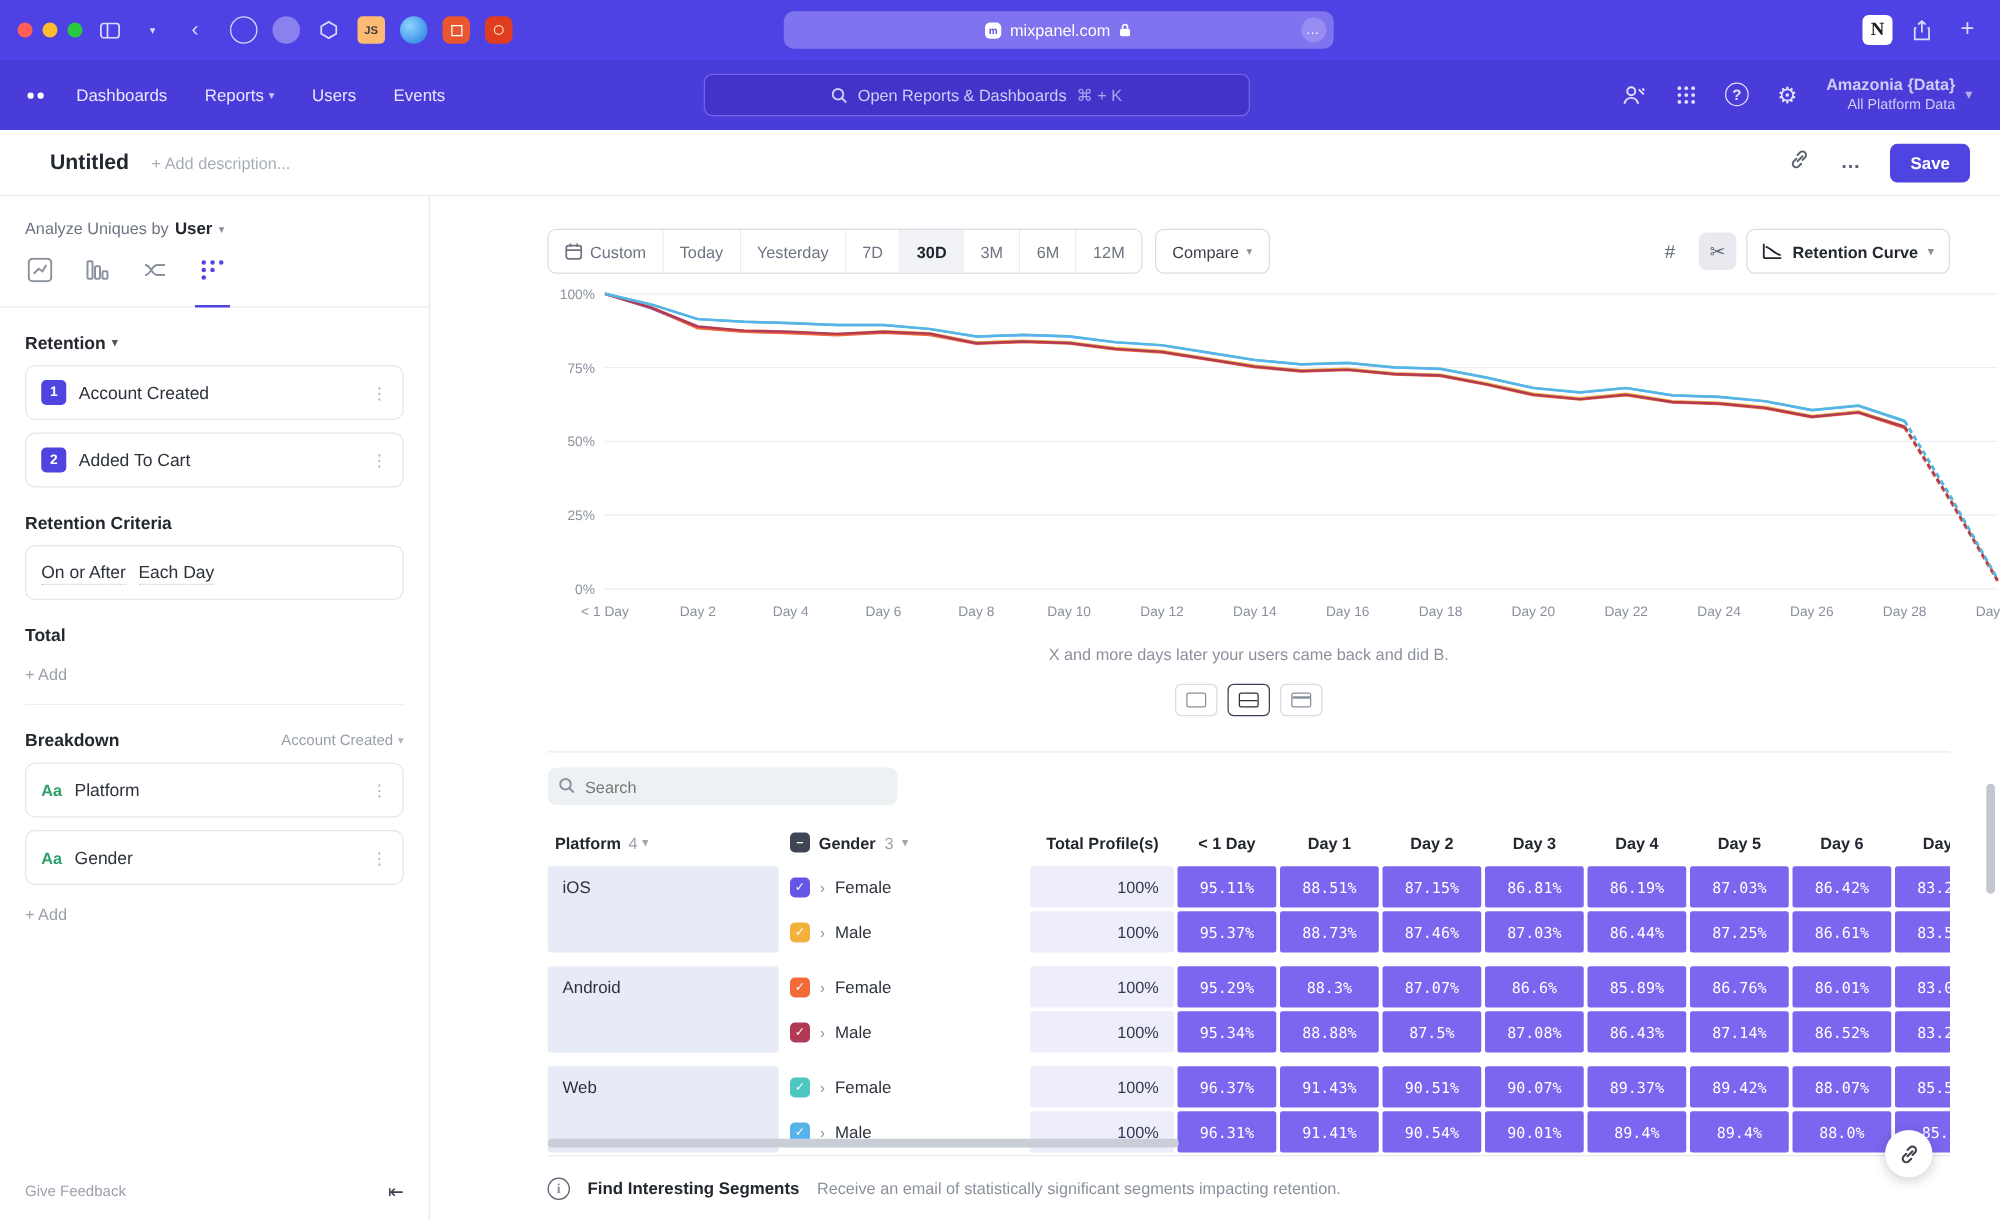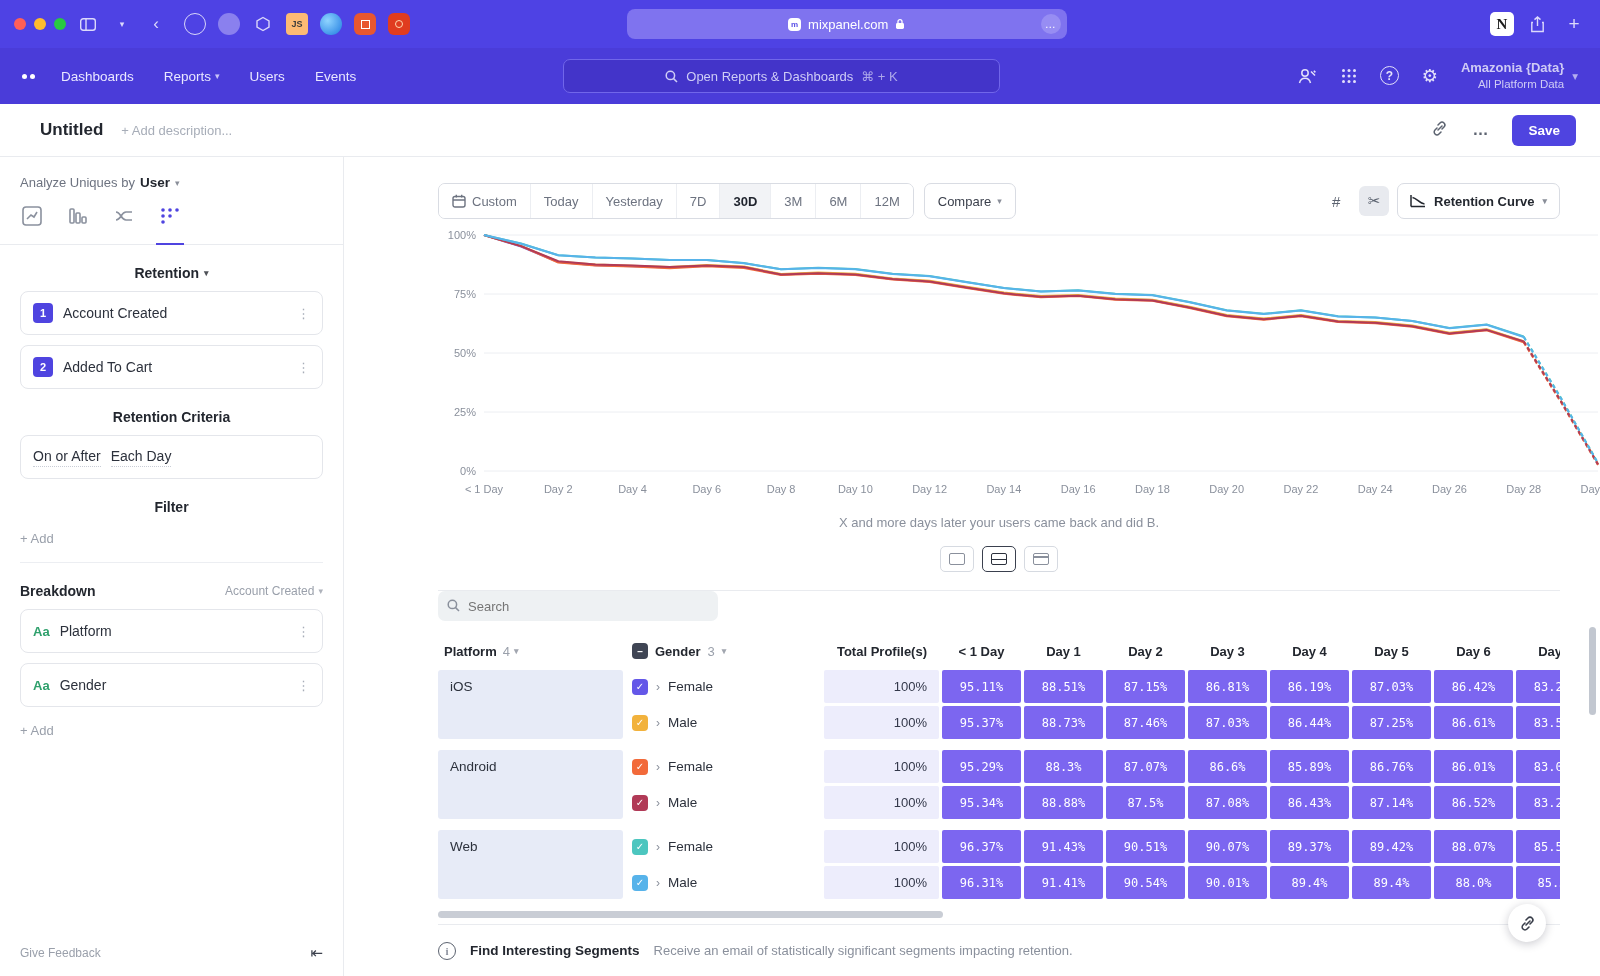--- a/index.html
+++ b/index.html
@@ -44,21 +44,21 @@
   .sidebar{width:344px;border-right:1px solid #e9ebef;padding:0 20px;position:relative;flex-shrink:0;}
   .main{flex:1;display:flex;flex-direction:column;padding:0 40px 0 46px;position:relative;overflow:hidden;}
 
   
   .an-row{padding-top:18px;font-size:13px;color:#6d7380;display:flex;gap:5px;align-items:center;}
   .an-row b{color:#23272f;font-size:13.5px;}
   .tabs-row{display:flex;gap:26px;margin:16px -20px 0;padding:0 22px 12px;border-bottom:1px solid #e9ebef;}
   .tab-ic{color:#8b919e;position:relative;padding-bottom:2px;cursor:pointer;}
   .tab-ic.sel{color:#4f44e0;}
   .tab-ic.sel::after{content:"";position:absolute;left:-4px;right:-4px;bottom:-13px;height:2px;background:#4f44e0;}
-  .sec-h{font-size:14px;font-weight:bold;color:#23272f;margin-top:20px;display:flex;align-items:center;gap:5px;justify-content:center;}
+  .sec-h{font-size:14px;font-weight:bold;color:#23272f;margin-top:20px;display:flex;align-items:center;gap:5px;}
   .sec-h .ctx{margin-left:auto;font-weight:normal;font-size:12px;color:#9aa0ab;display:flex;gap:4px;align-items:center;}
   .card{border:1px solid #e4e6eb;border-radius:8px;height:44px;display:flex;align-items:center;padding:0 12px;margin-top:10px;gap:10px;font-size:14px;background:#fff;cursor:pointer;}
   .badge{width:20px;height:20px;border-radius:4px;background:#4f44e0;color:#fff;font-size:11px;font-weight:bold;display:flex;align-items:center;justify-content:center;}
   .kebab{margin-left:auto;color:#a7adb8;font-size:13px;}
   .aa{color:#2ea06c;font-weight:bold;font-size:13px;}
   .addrow{color:#9aa0ab;font-size:13px;margin:16px 0 18px;padding-bottom:16px;border-bottom:1px solid #eceef2;cursor:pointer;}
   .addrow.nb{border-bottom:none;}
   .crit-card span{border-bottom:1px dotted #c9cdd6;padding-bottom:2px;}
   .sb-bottom{position:absolute;left:20px;right:20px;bottom:14px;display:flex;align-items:center;justify-content:space-between;color:#9aa0ab;font-size:12px;}
   .collapse{color:#3c414d;font-size:15px;cursor:pointer;}
@@ -85,21 +85,21 @@
   .toggles{display:flex;justify-content:center;gap:8px;margin-top:16px;}
   .tgl{width:34px;height:26px;border:1px solid #d6dae1;border-radius:5px;background:#fff;display:flex;align-items:center;justify-content:center;cursor:pointer;}
   .tgl .box{width:16px;height:12px;border:1.5px solid #8a909c;border-radius:2px;position:relative;}
   .tgl.sel{border-color:#3a404e;}
   .tgl.sel .box{border-color:#2c313c;}
   .tgl .box.split::after{content:"";position:absolute;left:0;right:0;top:4.5px;height:1.5px;background:currentColor;color:#8a909c;}
   .tgl.sel .box.split::after{color:#2c313c;background:#2c313c;}
   .tgl .box.topbar::after{content:"";position:absolute;left:0;right:0;top:2px;height:1.5px;background:#8a909c;}
 
   
-  .tpanel{margin-top:18px;border-top:1px solid #e9ebef;flex:1;overflow:hidden;position:relative;}
+  .tpanel{margin-top:28px;border-top:1px solid #e9ebef;flex:1;overflow:hidden;position:relative;padding-top:12px;}
   .search{width:280px;height:30px;background:#eef1f3;border:none;border-radius:7px;padding:0 10px 0 30px;font-size:13px;color:#3a3f4b;font-family:inherit;outline:none;}
   .searchwrap{position:relative;display:inline-block;}
   .searchwrap svg{position:absolute;left:9px;top:8px;}
   .tgrid{display:grid;grid-template-columns:185px 195px 115px repeat(8,79px);gap:3px;margin-top:14px;align-items:stretch;}
   .th{font-size:13px;font-weight:bold;color:#23272f;padding:8px 6px;display:flex;align-items:center;}
   .th.num{justify-content:center;}
   .th .cnt{color:#9aa0ab;font-weight:normal;margin:0 4px 0 6px;}
   .plat-cell{background:#e7ebf7;border-radius:3px;padding:9px 12px;font-size:13.5px;color:#2c313c;grid-column:1;}
   .gender-cell{grid-column:2;display:flex;align-items:center;gap:8px;font-size:13.5px;padding:0 6px;cursor:pointer;}
   .gender-cell .chev{color:#8a909c;font-size:12px;}
@@ -301,21 +301,21 @@
 
       <div class="sec-h">
           <span>Retention Criteria</span>
         </div>
       <div class="card crit-card">
         <span>On or After</span>
         <span>Each Day</span>
       </div>
 
       <div class="sec-h">
-          <span>Filter</span>
+          <span>Total</span>
         </div>
       <div class="addrow">+ Add</div>
 
       <div class="sec-h">
         <span>Breakdown</span>
         <span class="ctx">
           <span>Account Created</span>
           <span class="caret">▾</span>
         </span>
       </div>

